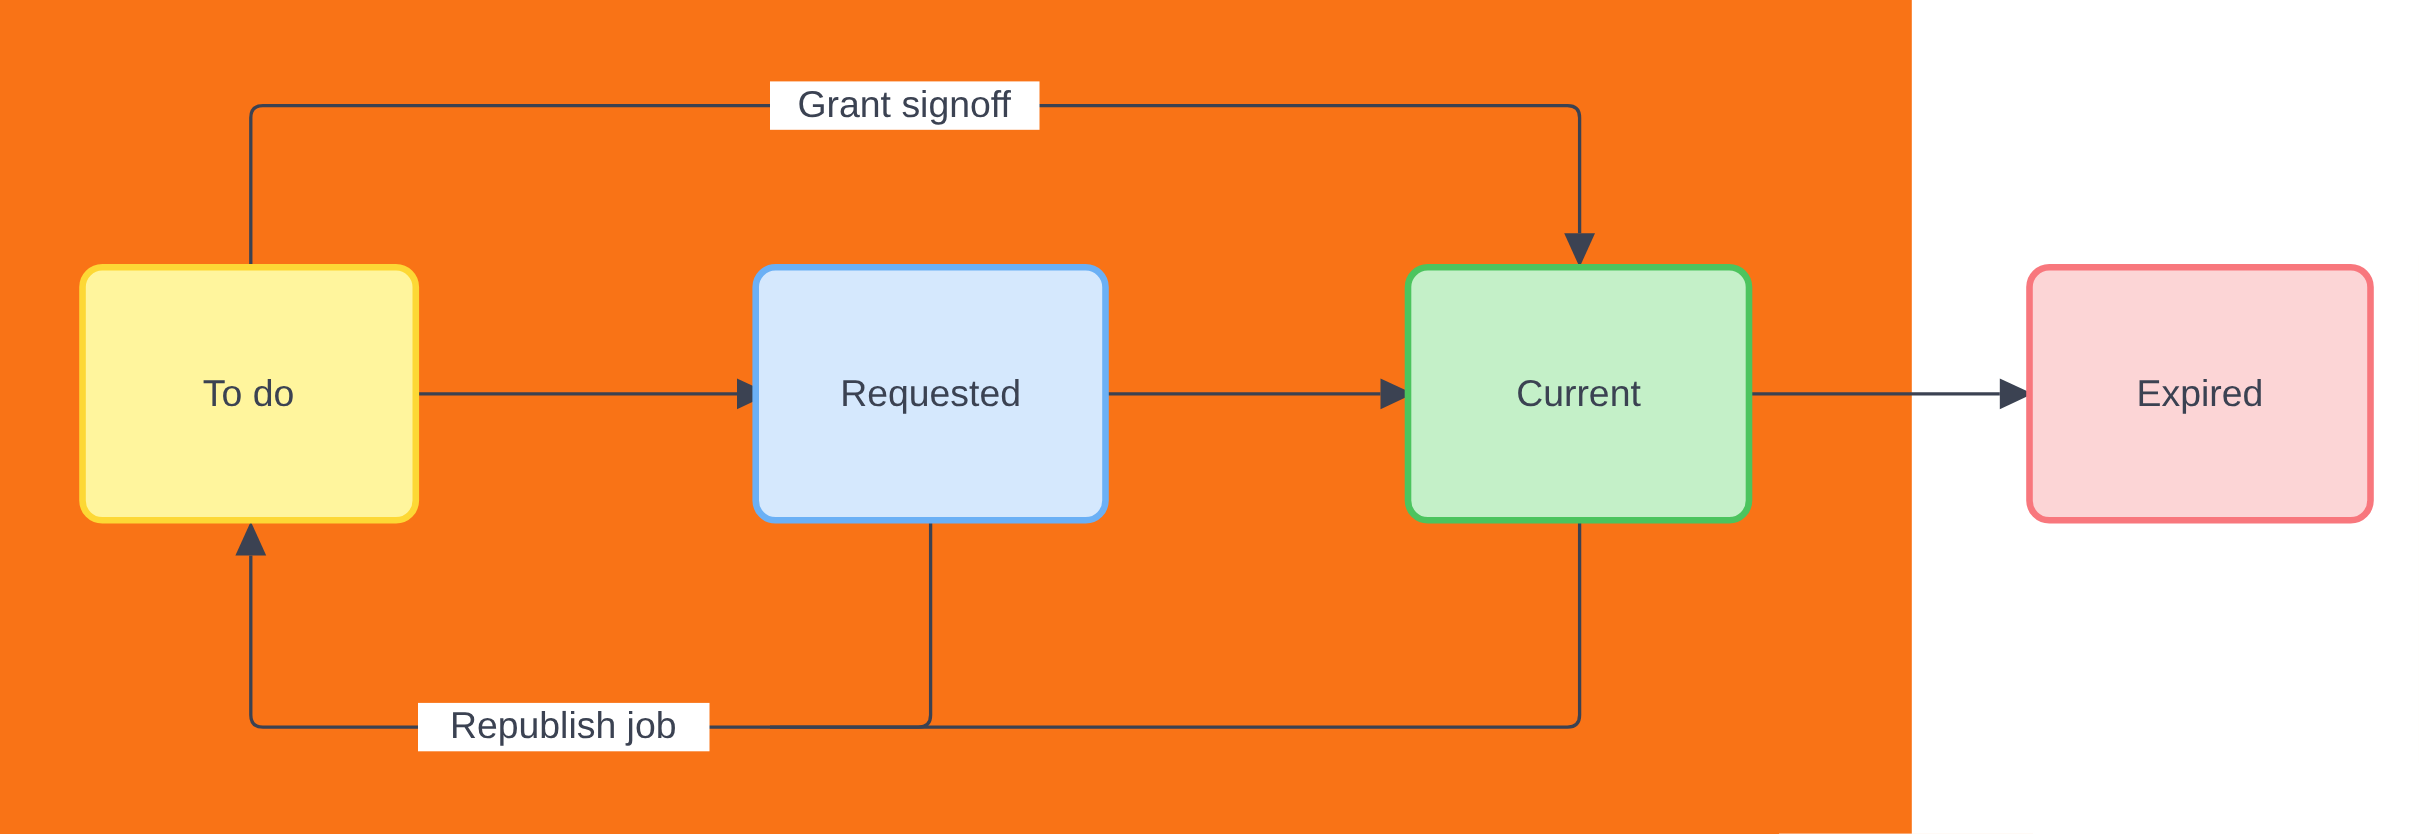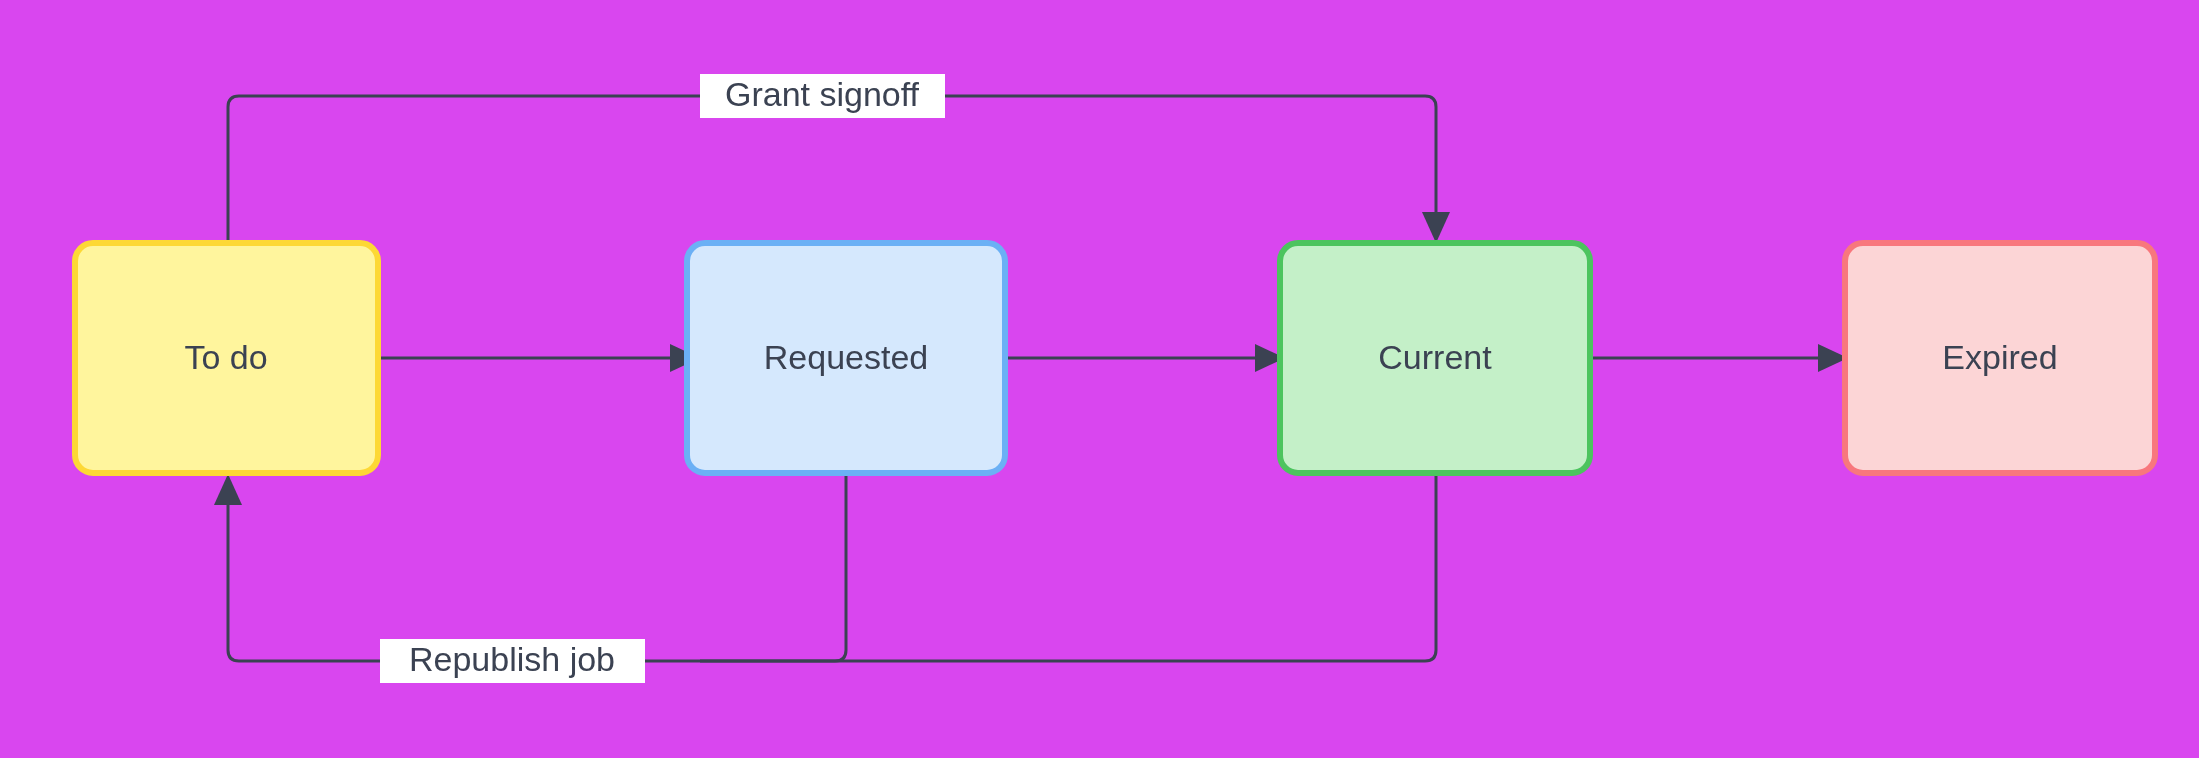--- a/index.html
+++ b/index.html
@@ -9,23 +9,23 @@
     background: #ffffff;
   }
   body {
     width: 2199px;
     height: 758px;
     font-family: "Liberation Sans", sans-serif;
     overflow: hidden;
   }
   #diagram-root {
     position: relative;
-    width: 2199px;
+    width: 1738px;
     height: 758px;
-    background: #d946ef;
+    background: #f97316;
     text-decoration: underline;
   }
   svg.flow-canvas {
     position: absolute;
     inset: 0;
     width: 2199px;
     height: 758px;
     display: block;
   }
   .node-rect {

